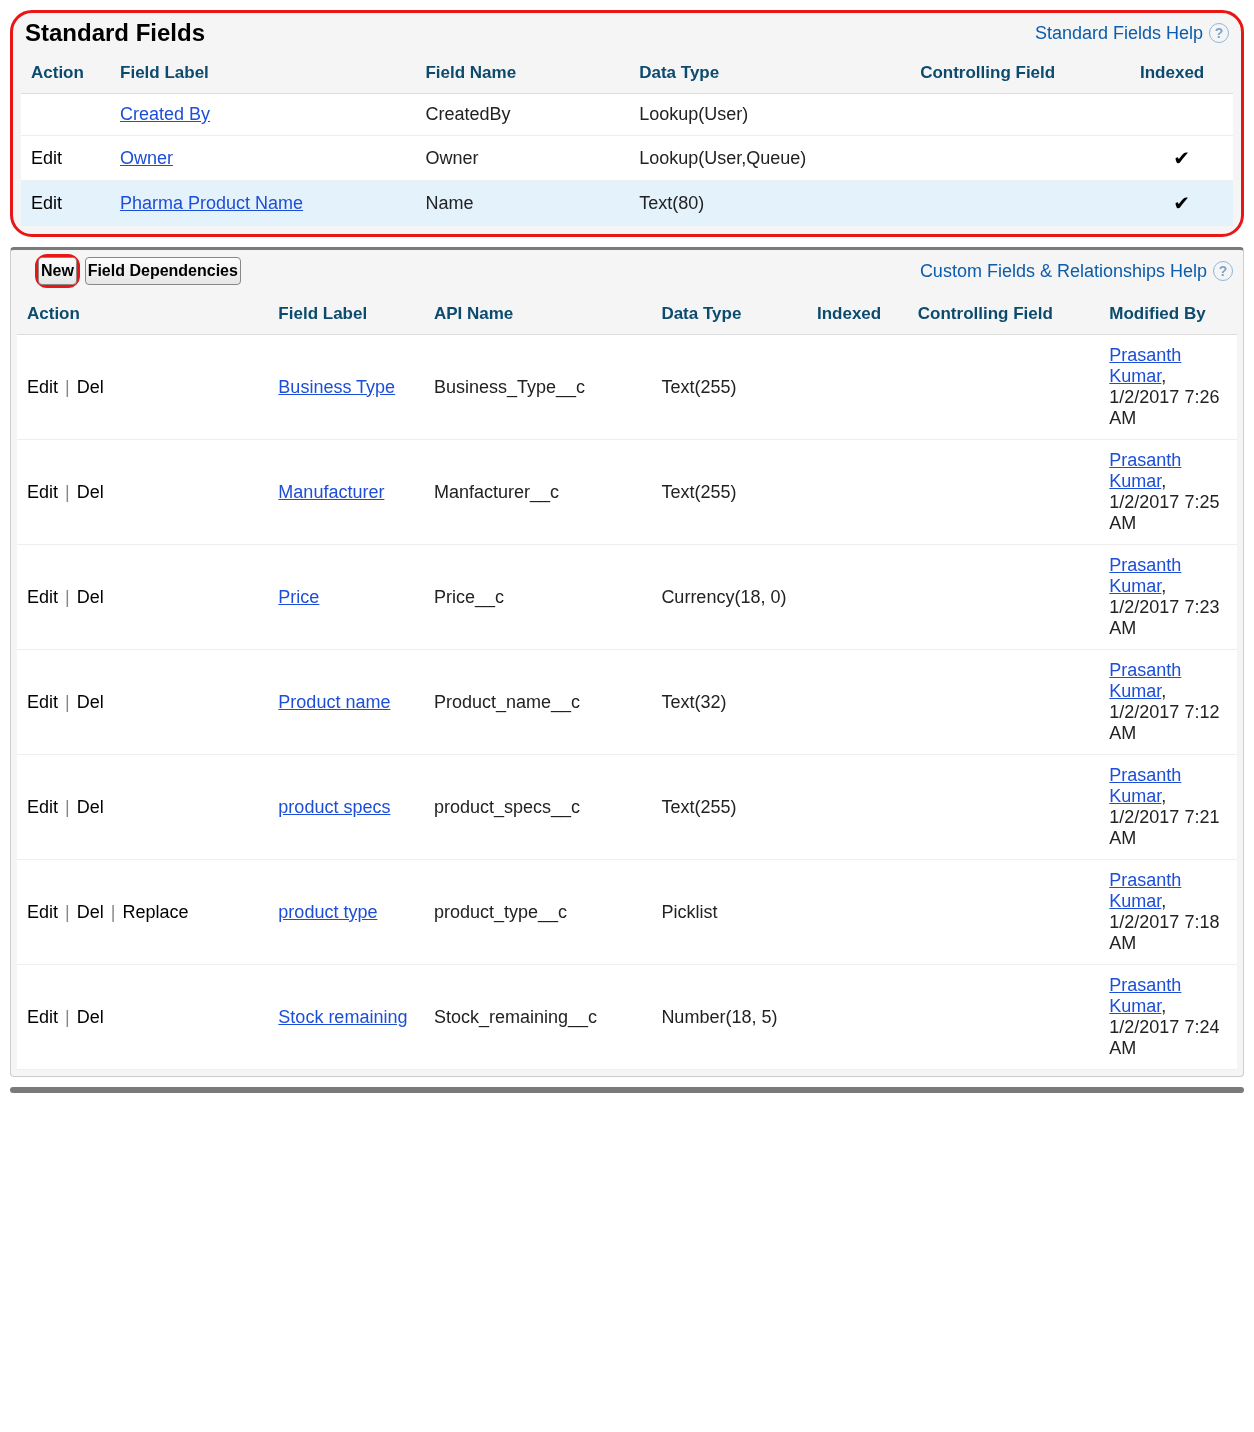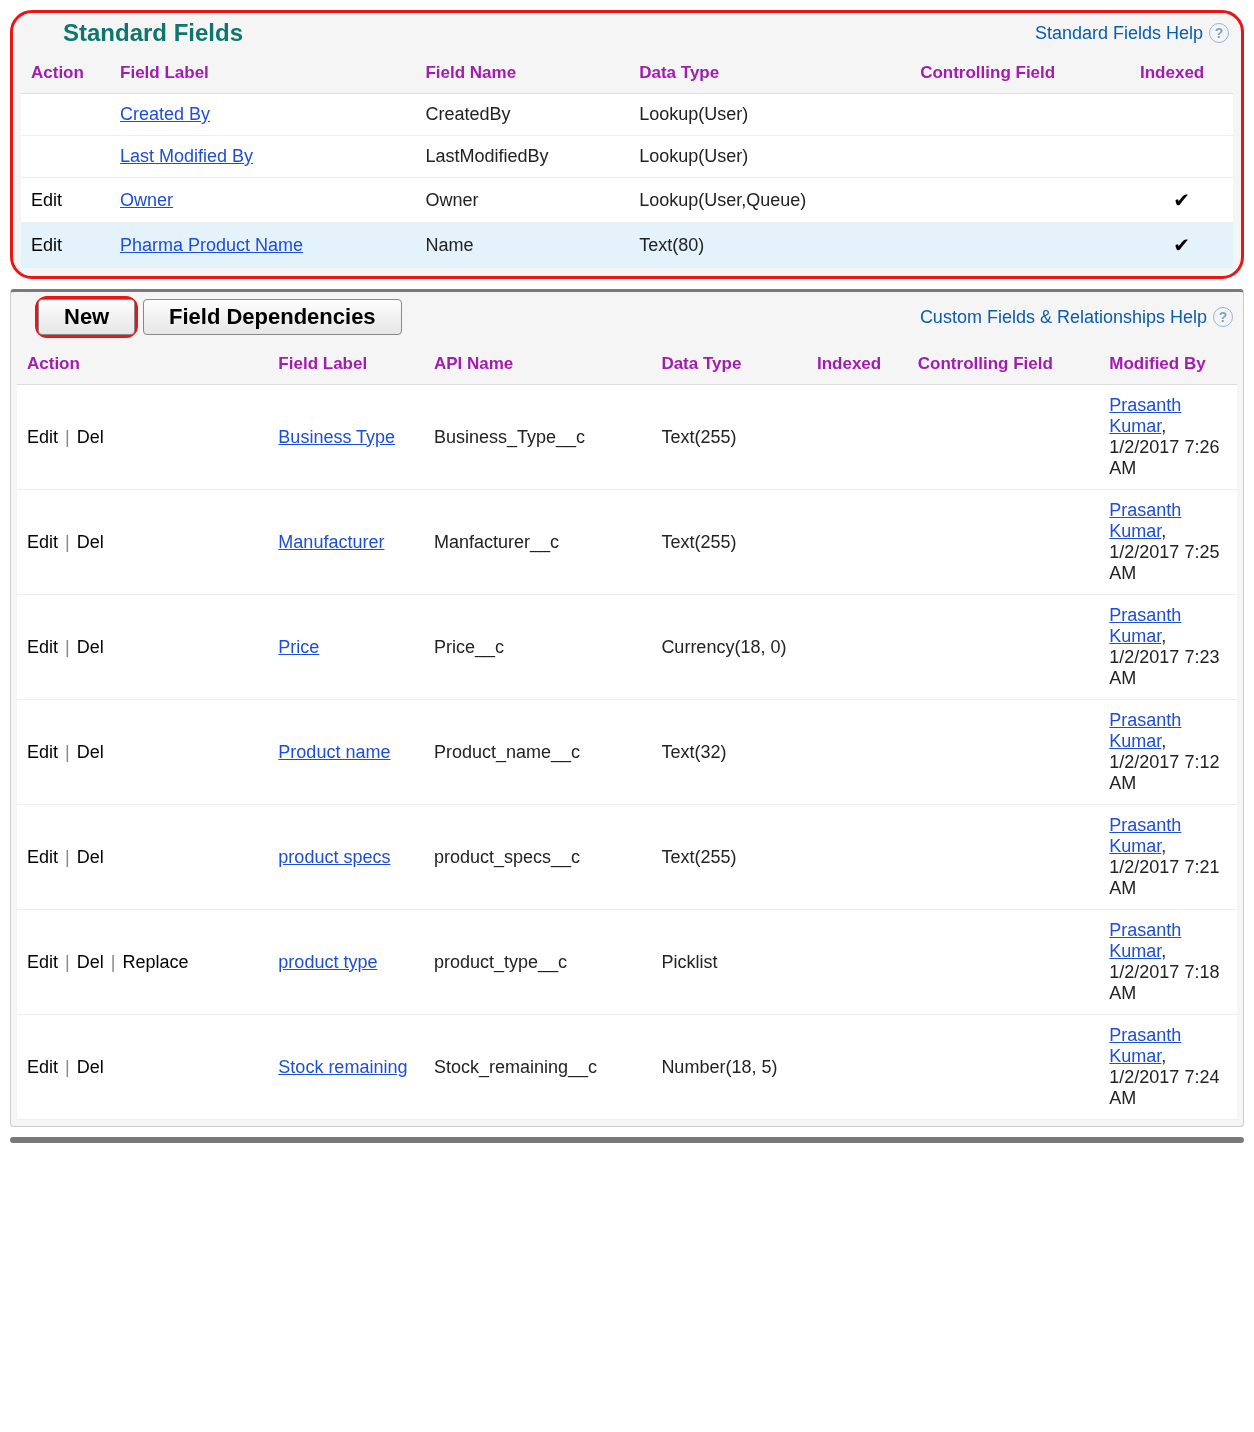--- a/index.html
+++ b/index.html
@@ -28,24 +28,23 @@
     padding: 2px;
   }
   .panel-header {
     display: flex;
     align-items: center;
     padding: 4px 10px 6px 10px;
   }
   .panel-title {
     font-size: 24px;
     font-weight: bold;
-    color: #0f766e;
+    color: #000000;
     flex: 0 0 auto;
     max-width: 340px;
-    margin-left: 38px;
   }
   .panel-buttons {
     flex: 1 1 auto;
     text-align: left;
     padding-left: 14px;
   }
   .panel-help {
     flex: 0 0 auto;
     color: #0b5cab;
     font-size: 18px;
@@ -71,21 +70,21 @@
     border-collapse: collapse;
     background: #fff;
   }
   table.data th {
     text-align: left;
     font-weight: bold;
     font-size: 17px;
     padding: 10px 10px;
     border-bottom: 1px solid #ddd;
     background: #f5f5f5;
-    color: #a21caf;
+    color: #0c4a6e;
   }
   table.data td {
     padding: 10px 10px;
     border-bottom: 1px solid #eee;
     vertical-align: middle;
     font-size: 18px;
   }
   table.data tr.highlight-row td {
     background: #e4f2fc;
   }
@@ -100,23 +99,23 @@
   }
   .sep {
     color: #888;
     padding: 0 2px;
   }
   .check {
     font-size: 20px;
     color: #000;
   }
   button.sf-btn {
-    font-size: 22px;
-    font-weight: bold;
-    padding: 4px 25px;
+    font-size: 16px;
+    font-weight: bold;
+    padding: 4px 2px;
     border: 1px solid #888;
     border-radius: 4px;
     background: linear-gradient(#fdfdfd,#e6e6e6);
     cursor: pointer;
     margin-right: 4px;
   }
   .btn-highlight {
     display: inline-block;
     border: 3px solid #ea1515;
     border-radius: 12px;
@@ -151,28 +150,20 @@
         <th style="width:230px">Data Type</th>
         <th style="width:180px">Controlling Field</th>
         <th style="width:80px;text-align:left">Indexed</th>
       </tr>
     </thead>
     <tbody id="std-body">
         <tr>
           <td></td>
           <td><a href="#" class="link-underline">Created By</a></td>
           <td>CreatedBy</td>
-          <td>Lookup(User)</td>
-          <td></td>
-          <td style="text-align: center;"></td>
-        </tr>
-        <tr>
-          <td></td>
-          <td><a href="#" class="link-underline">Last Modified By</a></td>
-          <td>LastModifiedBy</td>
           <td>Lookup(User)</td>
           <td></td>
           <td style="text-align: center;"></td>
         </tr>
         <tr>
           <td><a href="#" class="link-blue">Edit</a></td>
           <td><a href="#" class="link-underline">Owner</a></td>
           <td>Owner</td>
           <td>Lookup(User,Queue)</td>
           <td></td>

